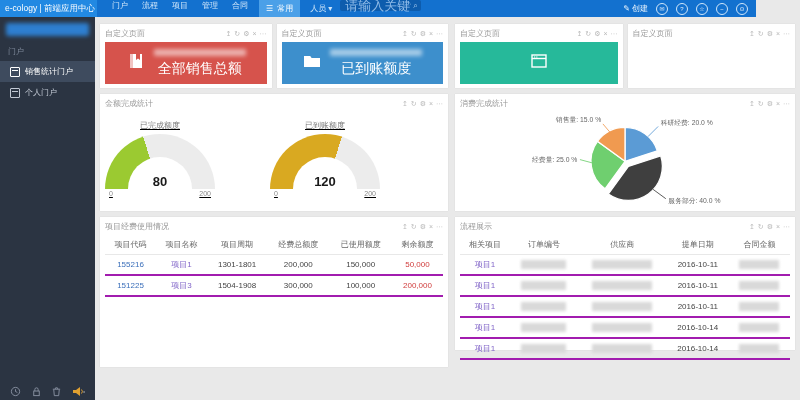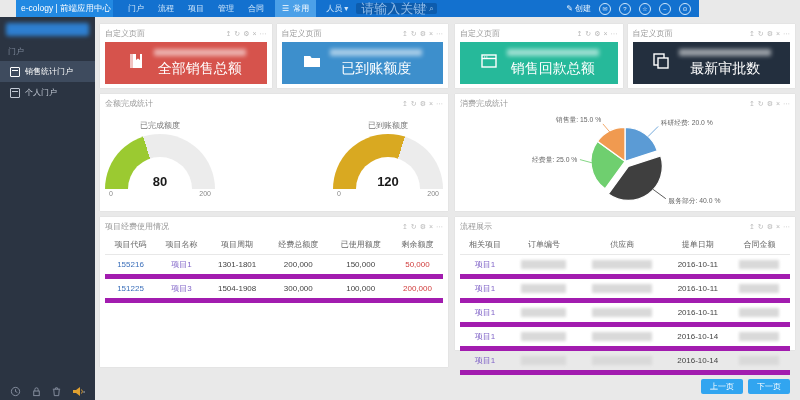--- a/index.html
+++ b/index.html
@@ -1,18 +1,18 @@
 <!DOCTYPE html>
 <html><head>
 <meta charset="utf-8">
 <style>
   html,body{margin:0;padding:0;background:#e9e9e9;}
   .app{position:relative;width:800px;height:400px;overflow:hidden;font-family:"Liberation Sans",sans-serif;background:#e9e9e9;}
   
-  .navbar{position:absolute;top:0;left:16px;width:683px;height:17px;background:#1371cf;display:flex;align-items:center;color:#cfe6fa;font-size:8px;}
+  .navbar{position:absolute;top:0;left:0;width:756px;height:17px;background:#1371cf;display:flex;color:#cfe6fa;font-size:8px;}
   .logo{width:97px;height:17px;line-height:17px;background:#2289e2;color:#fff;font-size:8.5px;padding-left:5px;box-sizing:border-box;white-space:nowrap;overflow:hidden;}
   .menu{display:flex;margin-left:8px;}
   .menu span{margin:0 7px;cursor:pointer;white-space:nowrap;}
   .active-tab{display:flex;align-items:center;gap:4px;background:#4ba0e8;color:#fff;height:17px;padding:0 7px;margin-left:4px;}
   .hamburger{font-size:8px;line-height:17px;}
   .user-dd{margin-left:10px;display:flex;align-items:center;gap:2px;white-space:nowrap;}
   .nav-search{margin-left:8px;display:flex;align-items:center;background:#0d5cad;border-radius:2px;height:11px;padding:0 3px;}
   .nav-search input{background:transparent;border:none;outline:none;width:66px;font-size:13px;color:#cfe6fa;font-family:"Liberation Sans",sans-serif;}
   .nav-search input::placeholder{color:#8fbbe8;}
   .mag{color:#bcd9f5;font-size:8px;}
@@ -44,39 +44,39 @@
   .card{height:42px;display:flex;align-items:center;justify-content:center;gap:8px;color:#fff;}
   .card-red{background:#d6534c;}
   .card-blue{background:#3d8fcc;}
   .card-green{background:#26b99a;}
   .card-dark{background:#232f3e;}
   .card-text{display:flex;flex-direction:column;align-items:center;gap:4px;}
   .num-blur{width:92px;height:7px;background:rgba(255,255,255,0.55);filter:blur(2px);border-radius:1px;}
   .card-sub{font-size:14px;}
   
   .panel-gauges{height:117px;}
-  .gauges{display:flex;justify-content:space-between;gap:55px;padding-top:8px;}
+  .gauges{display:flex;justify-content:flex-start;gap:55px;padding-top:8px;text-decoration:underline;}
   .gauge{width:110px;}
   .g-label{text-align:center;font-size:8px;color:#777;margin-bottom:3px;}
   .g-arc{position:relative;width:110px;height:55px;border-radius:110px 110px 0 0;}
   .g-arc.g1{background:conic-gradient(from 270deg at 50% 100%, #9bca31 0deg 72deg, #ececec 72deg 180deg, transparent 180deg 360deg);}
   .g-arc.g2{background:conic-gradient(from 270deg at 50% 100%, #d9a921 0deg 108deg, #ececec 108deg 180deg, transparent 180deg 360deg);}
   .g-arc:after{content:"";position:absolute;left:23px;top:23px;width:64px;height:32px;background:#fff;border-radius:64px 64px 0 0;}
   .g-value{position:absolute;bottom:0;left:0;width:110px;text-align:center;font-size:13px;font-weight:bold;color:#1a1a1a;z-index:2;}
   .g-ticks{display:flex;justify-content:space-between;width:110px;font-size:7px;color:#888;padding:1px 4px;box-sizing:border-box;}
   
   .panel-pie{height:117px;}
   .pie-wrap{display:flex;justify-content:center;}
   .pie-wrap svg text{font-size:8px;fill:#666;font-family:"Liberation Sans",sans-serif;}
   
   .panel-table{height:150px;}
   .panel-flow{height:133px;}
   table{width:100%;border-collapse:collapse;font-size:8px;color:#444;}
   th{font-weight:normal;color:#666;padding:4px 2px;border-bottom:1px solid #e8e8e8;white-space:nowrap;}
-  td{padding:4px 2px;text-align:center;border-bottom:5px solid #a21caf;white-space:nowrap;}
+  td{padding:4px 2px;text-align:center;border-bottom:2px solid #a21caf;white-space:nowrap;}
   tr.alt{background:#f5f5f5;}
   .lnk-blue{color:#3b6fba;cursor:pointer;}
   .lnk-purple{color:#8064c8;cursor:pointer;filter:blur(0.7px);}
   .val-red{color:#d03c3c;}
   .blur-cell{height:9px;background:#d9d9d9;filter:blur(1.5px);border-radius:1px;margin:0 auto;}
   .w45{width:45px;}.w60{width:60px;}.w40{width:40px;}
   .pager{display:flex;justify-content:flex-end;gap:5px;margin-top:4px;}
   .pg-btn{background:#31a5f0;color:#fff;border:none;font-size:8px;padding:2px 9px;border-radius:2px;cursor:pointer;font-family:"Liberation Sans",sans-serif;}
 </style>
 </head>
@@ -312,50 +312,34 @@
           </div>
           <div class="card card-green">
             <span>
               <svg width="20" height="20" viewBox="0 0 20 20">
                   <rect x="3" y="4" width="14" height="12" fill="none" stroke="#fff" stroke-width="1.4"></rect>
                   <line x1="3" y1="7.5" x2="17" y2="7.5" stroke="#fff" stroke-width="1.4"></line>
                   <line x1="5" y1="6" x2="6.2" y2="6" stroke="#fff" stroke-width="1.2"></line>
                   <line x1="7.2" y1="6" x2="8.4" y2="6" stroke="#fff" stroke-width="1.2"></line>
                 </svg>
             </span>
-            <div class="card-text">
-              <div class="num-blur"></div>
-              <div class="card-sub">销售回款总额</div>
-            </div>
           </div>
         </section>
 
         <section class="panel">
           <div class="p-head">
             <span class="p-title">自定义页面</span>
             <span class="p-tools">
                 <span>↥</span>
                 <span>↻</span>
                 <span>⚙</span>
                 <span>×</span>
                 <span>⋯</span>
               </span>
           </div>
-          <div class="card card-dark">
-            <span>
-              <svg width="20" height="20" viewBox="0 0 20 20">
-                  <rect x="3" y="3" width="10" height="11" fill="none" stroke="#fff" stroke-width="1.4"></rect>
-                  <rect x="7" y="7" width="10" height="10" fill="#232f3e" stroke="#fff" stroke-width="1.4"></rect>
-                </svg>
-            </span>
-            <div class="card-text">
-              <div class="num-blur"></div>
-              <div class="card-sub">最新审批数</div>
-            </div>
-          </div>
         </section>
       </div>
 
       <section class="panel panel-pie">
         <div class="p-head">
           <span class="p-title">消费完成统计</span>
           <span class="p-tools">
               <span>↥</span>
               <span>↻</span>
               <span>⚙</span>
@@ -468,20 +452,16 @@
               <td>
                   <div class="blur-cell w60"></div>
                 </td>
               <td>2016-10-14</td>
               <td>
                   <div class="blur-cell w40"></div>
                 </td>
             </tr>
           </tbody>
         </table>
-        <div class="pager">
-          <button class="pg-btn">上一页</button>
-          <button class="pg-btn">下一页</button>
-        </div>
       </section>
     </div>
   </main>
 </div>
 
 </body></html>

